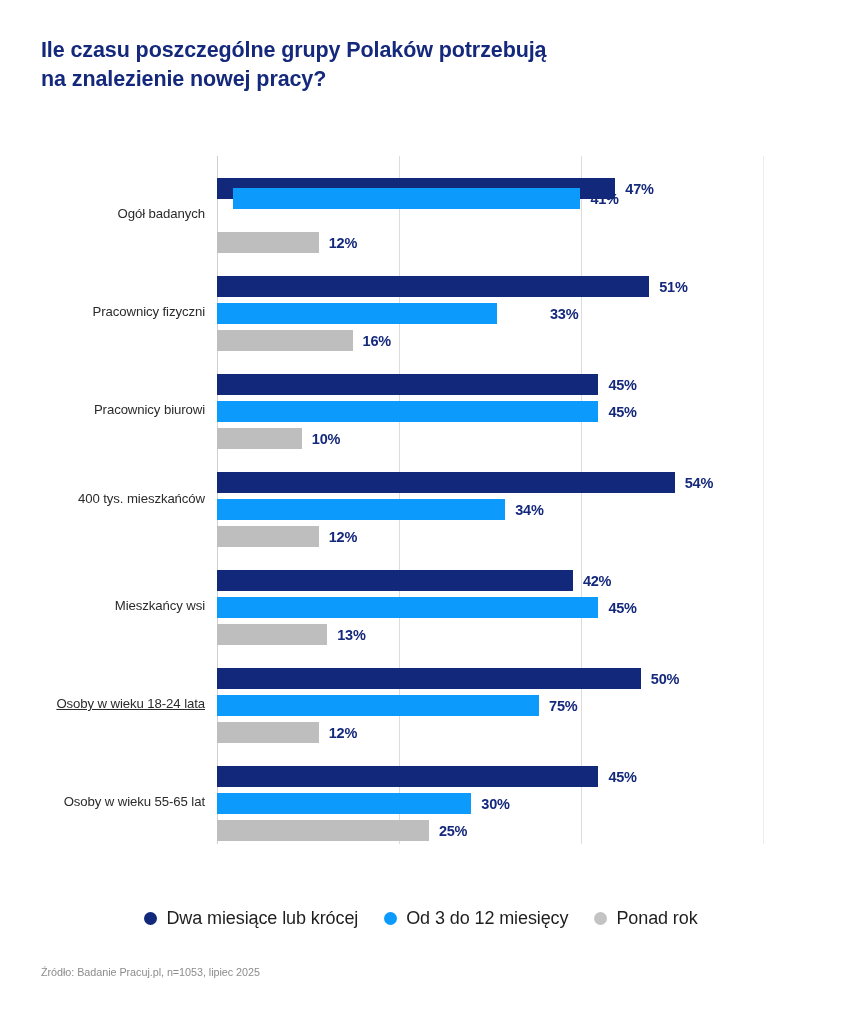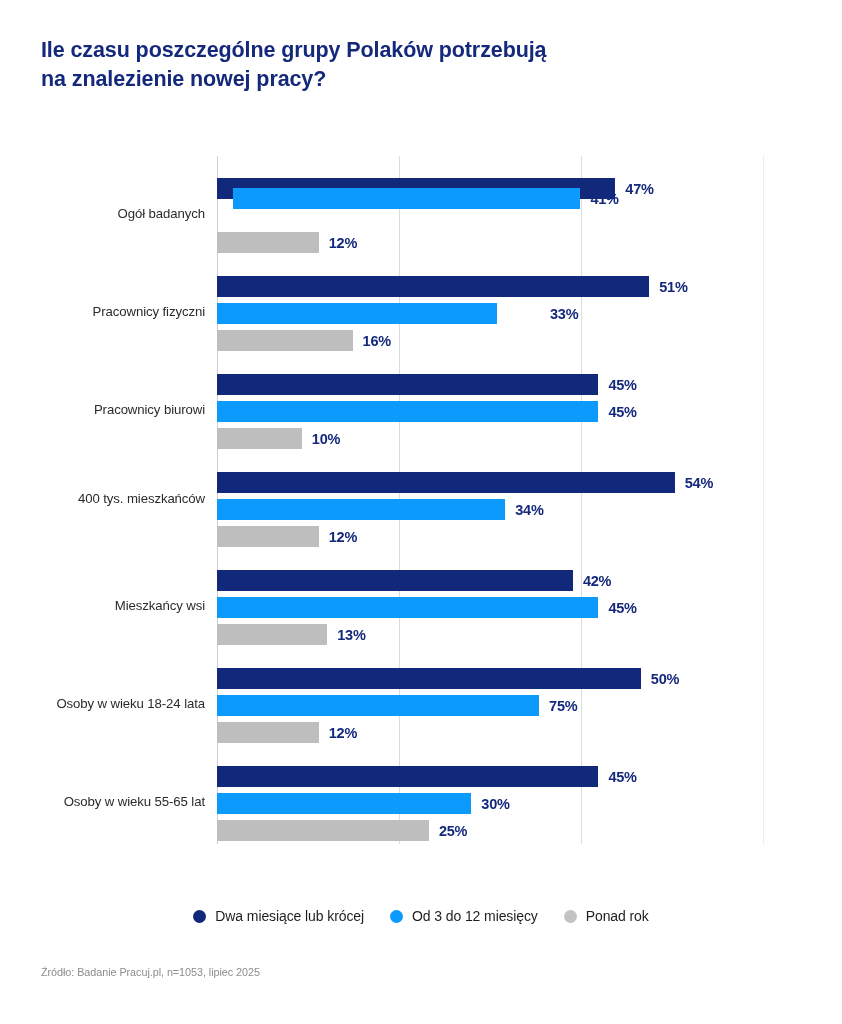--- a/index.html
+++ b/index.html
@@ -150,21 +150,21 @@
   .legend-swatch {
     width: 13px;
     height: 13px;
     border-radius: 50%;
     flex: none;
   }
   .legend-swatch.s0 { background: #11287B; }
   .legend-swatch.s1 { background: #0C9AFC; }
   .legend-swatch.s2 { background: #C3C3C3; }
   .legend-text {
-    font-size: 14px;
+    font-size: 18px;
     color: #1E1E1E;
     letter-spacing: -0.1px;
     white-space: nowrap;
   }
 
   
   .source {
     position: absolute;
     left: 41px;
     top: 966px;
@@ -192,21 +192,21 @@
     </div>
     <div class="cat-label" style="top:245px;">
       <span class="l">Pracownicy biurowi</span>
     </div>
     <div class="cat-label" style="top:334px;">
       <span class="l">400 tys. mieszkańców</span>
     </div>
     <div class="cat-label" style="top:441px;">
       <span class="l">Mieszkańcy wsi</span>
     </div>
-    <div class="cat-label" style="top:539px;">
+    <div class="cat-label" style="top:539px;text-decoration:underline;">
       <span class="l">Osoby w wieku 18-24 lata</span>
     </div>
     <div class="cat-label" style="top:637px;">
       <span class="l">Osoby w wieku 55-65 lat</span>
     </div>
   </div>
 
   <div class="plot">
 
     <div class="gridlines">

